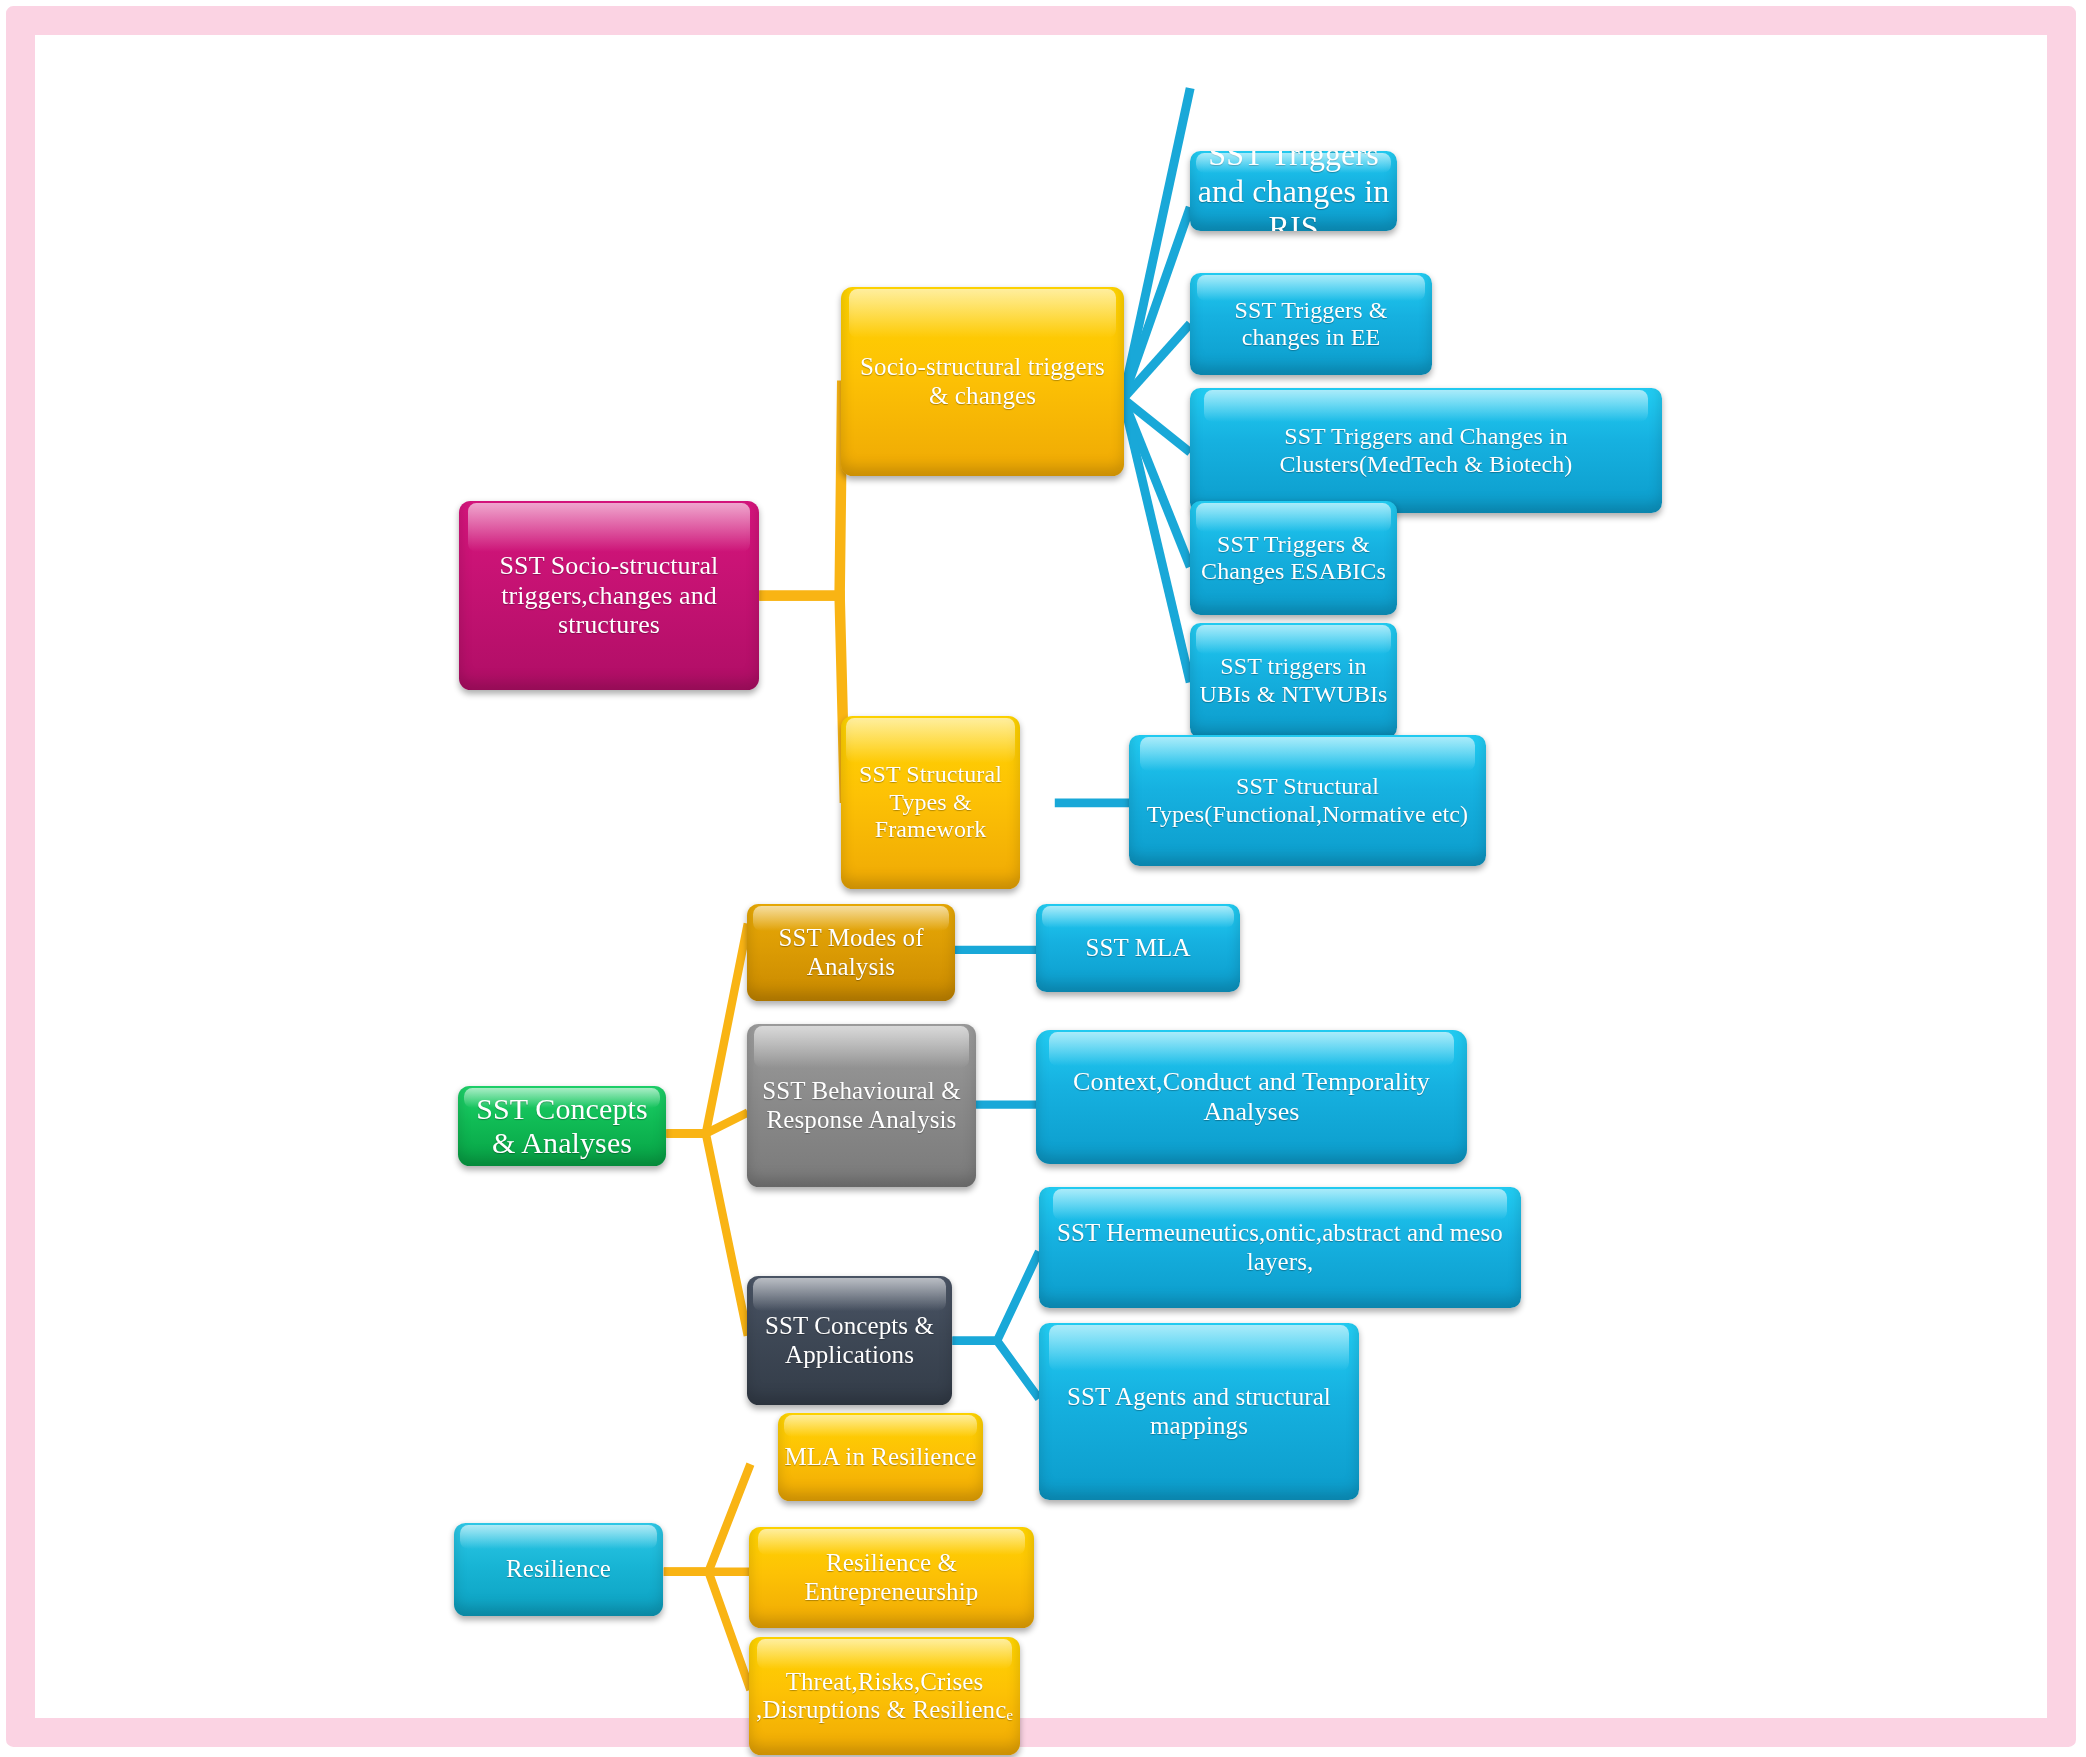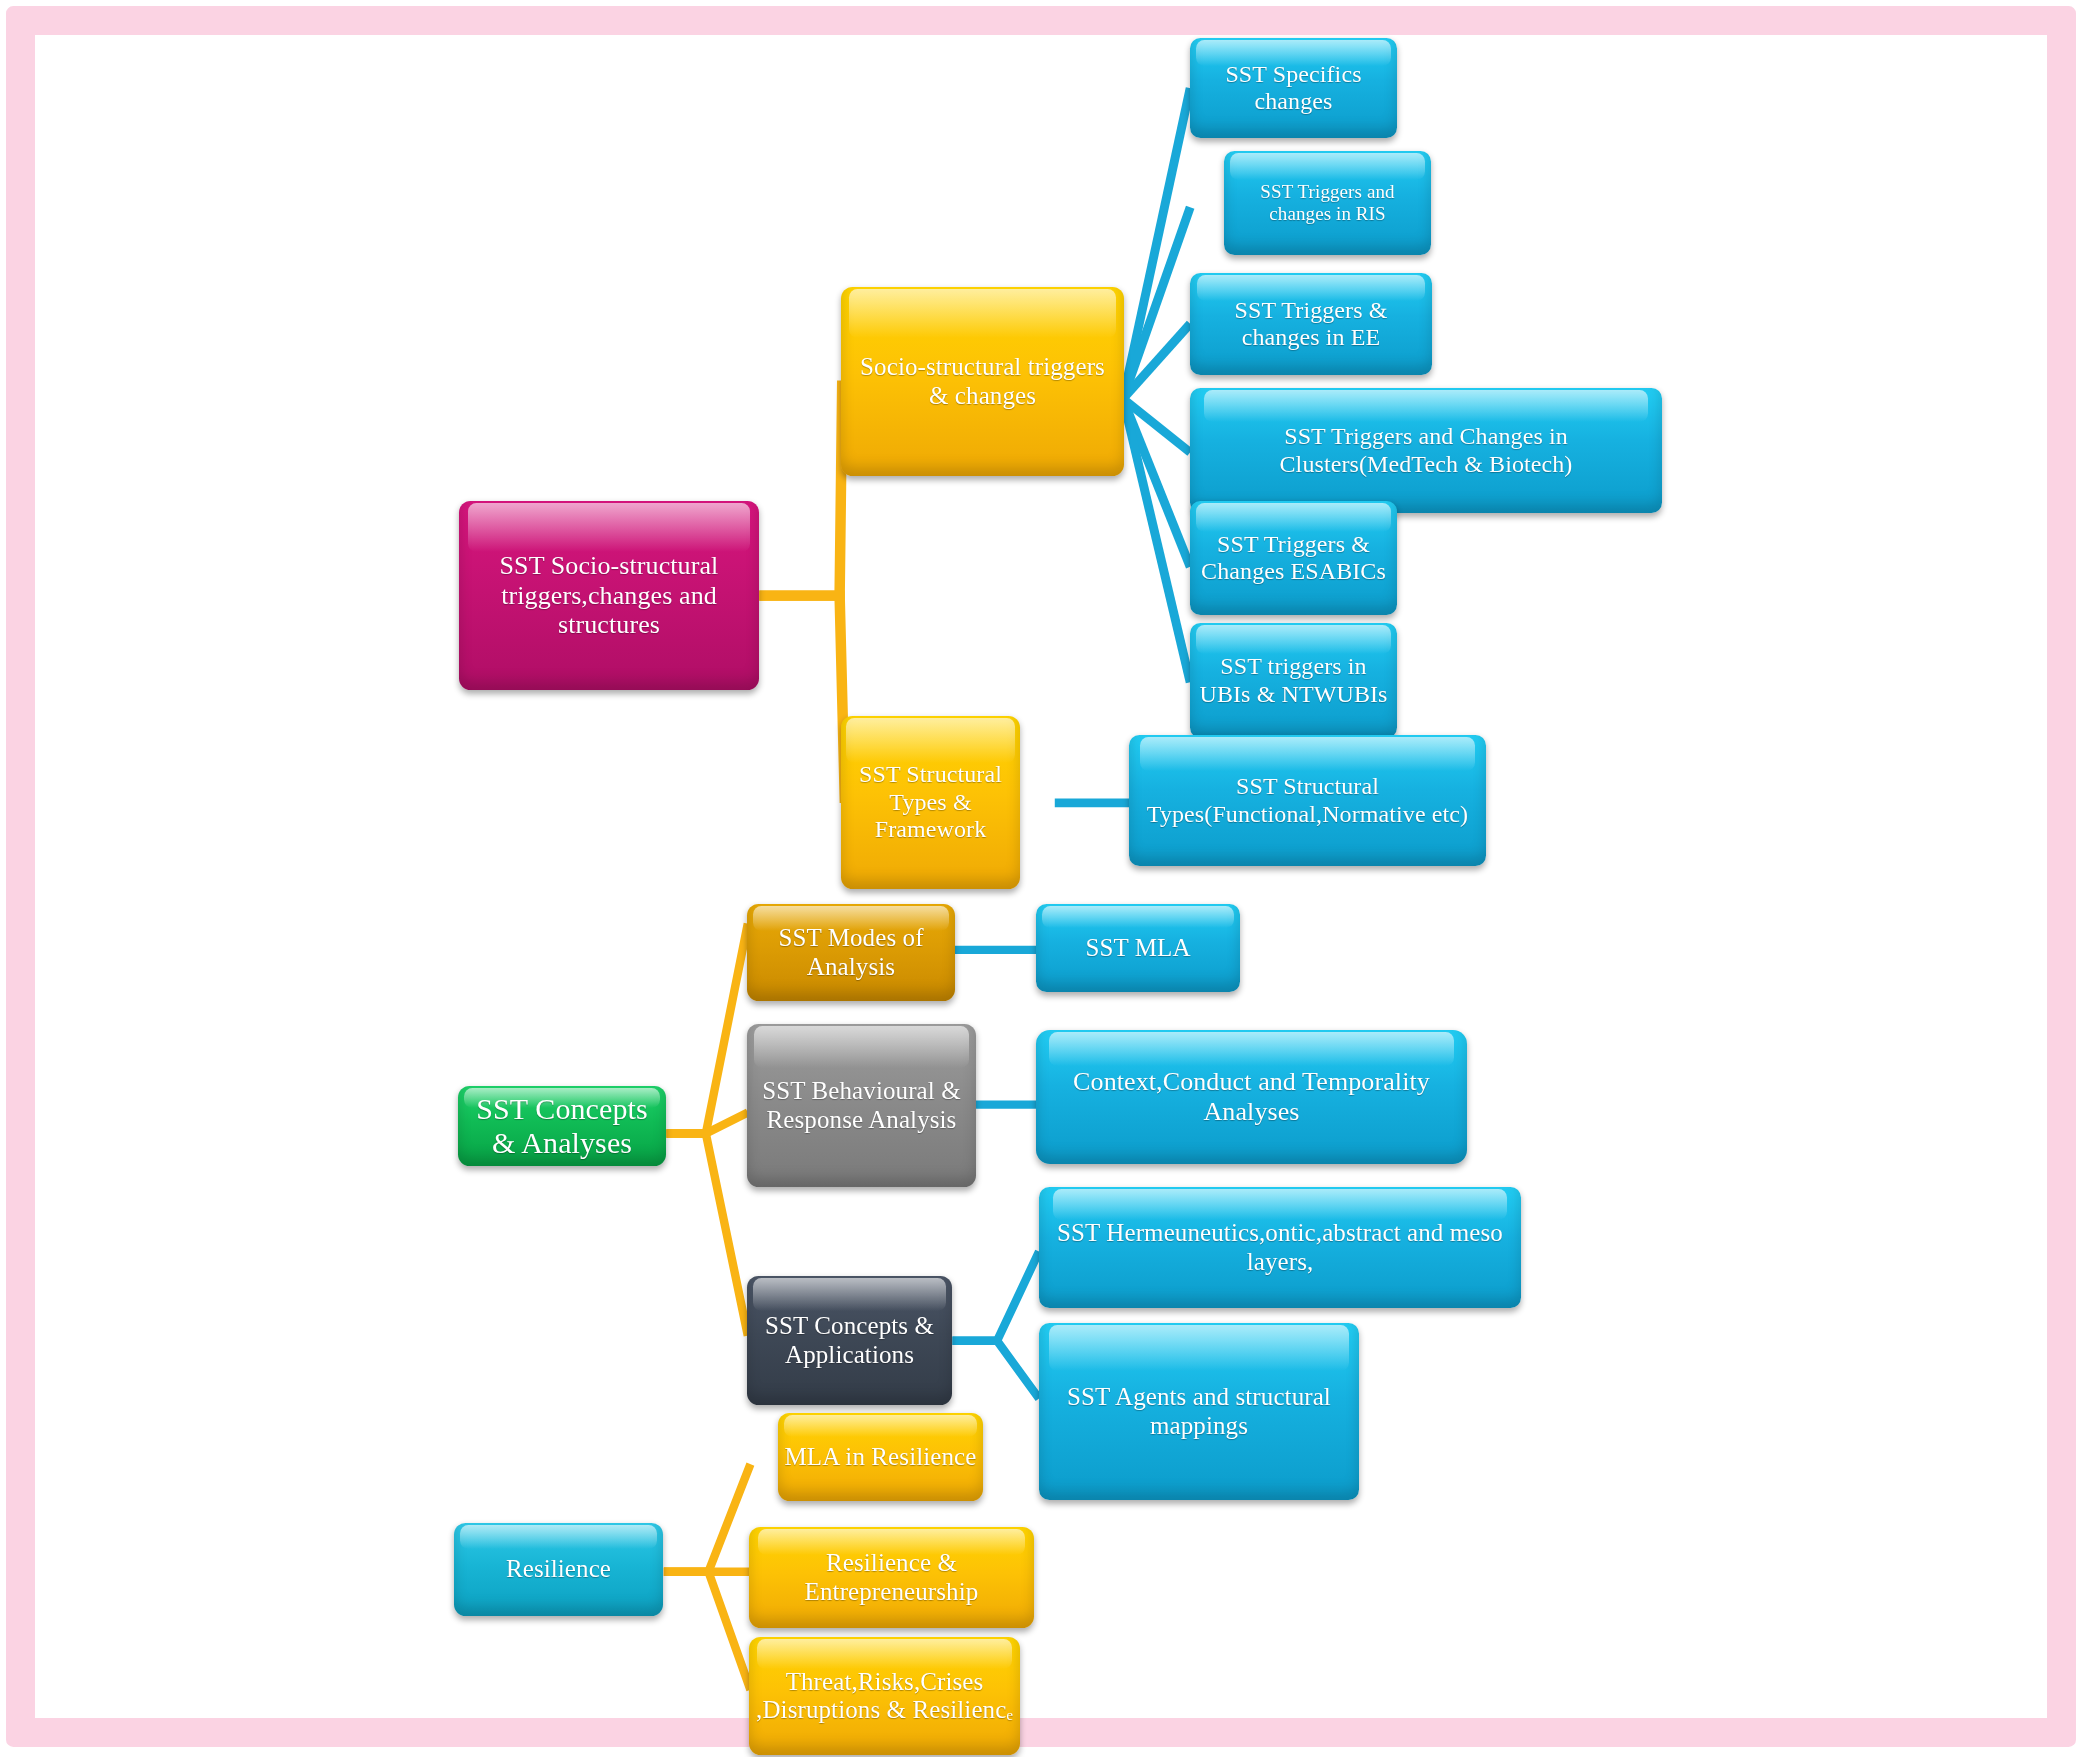--- a/index.html
+++ b/index.html
@@ -103,23 +103,22 @@
         <path d="M1265,2995 L1350,2995 L1430,2995"></path>
         <path d="M1265,2995 L1350,2995 L1430,3220"></path>
       </g>
     </g>
   </svg>
 
   <div class="node root" style="left:459px;top:501px;width:300px;height:189px;font-size:26px;">SST Socio-structural triggers,changes and structures</div>
 
   <div class="node yellow" style="left:841px;top:287px;width:283px;height:189px;font-size:25px;">Socio-structural triggers &amp; changes</div>
 
-  <div class="node blue" style="left:1190px;top:38px;width:207px;height:100px;font-size:24px;border-radius:10.5px;">SST Specifics changes</div>
 
-  <div class="node blue" style="left:1224px;top:151px;width:207px;height:104px;font-size:19px;border-radius:10.5px;">SST Triggers and changes in RIS</div>
+  <div class="node blue" style="left:1190px;top:151px;width:207px;height:80px;font-size:32px;border-radius:10.5px;">SST Triggers and changes in RIS</div>
 
   <div class="node blue" style="left:1190px;top:273px;width:242px;height:102px;font-size:24px;border-radius:10.5px;">SST Triggers &amp; changes in EE</div>
 
   <div class="node blue" style="left:1190px;top:388px;width:472px;height:125px;font-size:24px;border-radius:10.5px;">SST Triggers and Changes in Clusters(MedTech &amp; Biotech)</div>
 
   <div class="node blue" style="left:1190px;top:501px;width:207px;height:114px;font-size:24px;border-radius:10.5px;">SST Triggers &amp; Changes ESABICs</div>
 
   <div class="node blue" style="left:1190px;top:623px;width:207px;height:115px;font-size:24px;border-radius:10.5px;">SST triggers in UBIs &amp; NTWUBIs</div>
 
   <div class="node yellow" style="left:841px;top:716px;width:179px;height:173px;font-size:24px;">SST Structural Types  &amp; Framework</div>

